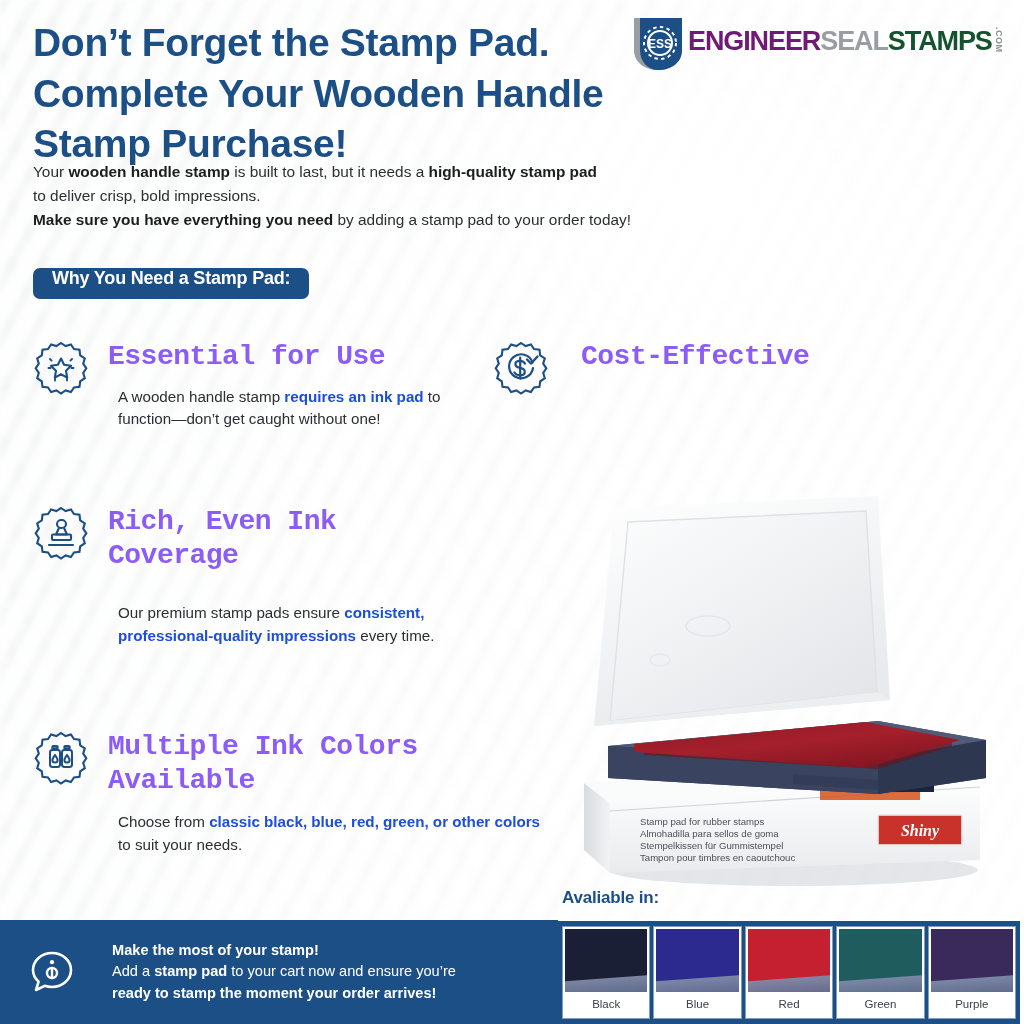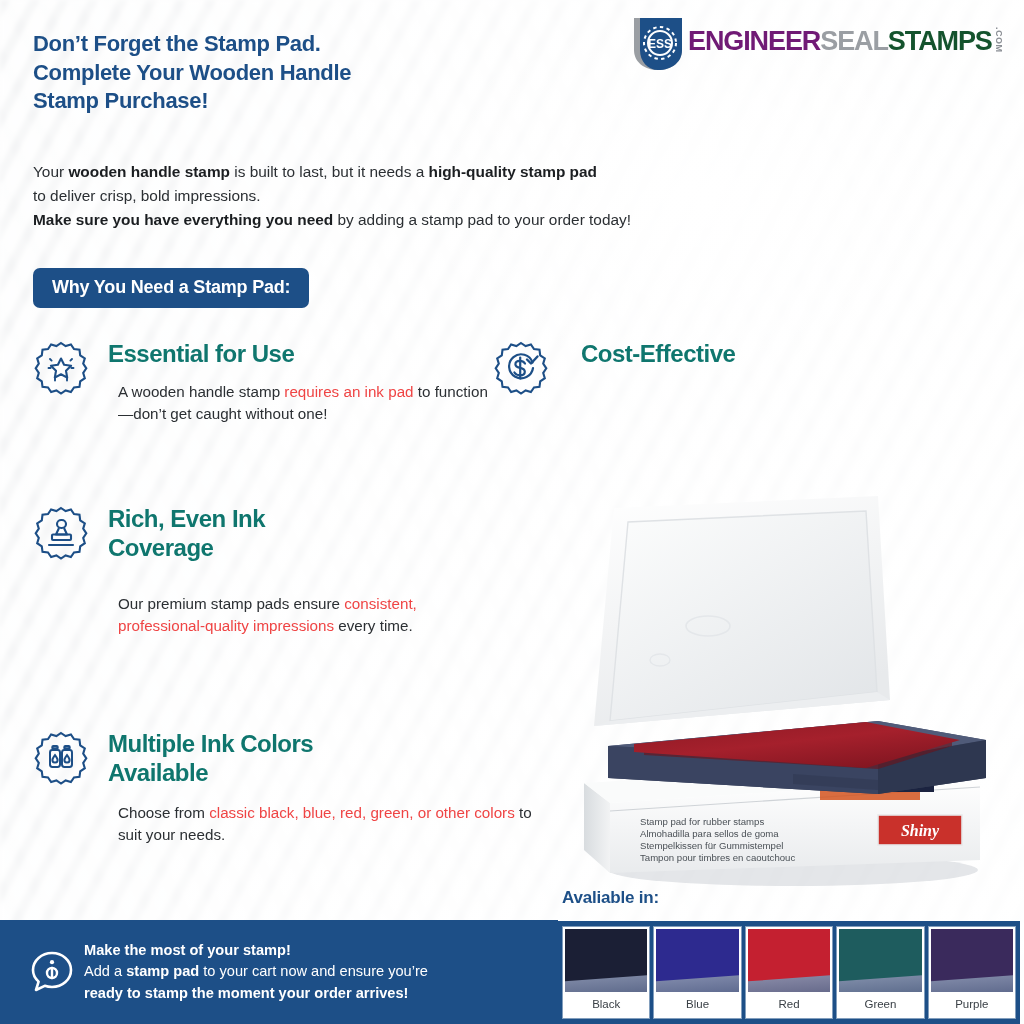--- a/index.html
+++ b/index.html
@@ -41,26 +41,25 @@
     position:absolute; left:300px; top:0; width:724px; height:560px;
     background:radial-gradient(ellipse 420px 300px at 55% 35%, rgba(255,255,255,.98), rgba(255,255,255,0) 72%);
   }
 
   #content { position:absolute; inset:0; }
 
   
   .header { position:absolute; left:33px; top:18px; width:660px; }
   .headline {
     color:#1d4f87;
-    font-size:22px;
+    font-size:39px;
     font-weight:bold;
     line-height:1.30;
     letter-spacing:-.3px;
     white-space:pre-line;
-    margin-top:12px;
   }
 
   .logo { position:absolute; left:630px; top:16px; width:386px; height:56px; }
   .logo-shield {
     position:absolute; left:0; top:0; width:56px; height:56px;
   }
   .logo-text {
     position:absolute; left:58px; top:10px;
     font-size:27px; font-weight:bold; letter-spacing:-1.1px;
     white-space:nowrap;
@@ -83,38 +82,39 @@
     font-size:15.4px; color:#2b2f33; line-height:1.56;
   }
   .intro b { font-weight:bold; color:#1b1e21; }
 
   
   .banner {
     position:absolute; left:33px; top:268px;
     background:#1d4f87;
     color:#ffffff;
     font-size:18px; font-weight:bold;
-    padding:9px 19px 10px 19px;
+    padding:0 19px 10px 19px;
     border-radius:7px;
     letter-spacing:-.2px;
   }
 
   
   .benefit { position:absolute; }
   .b-icon { position:absolute; left:0; top:0; width:56px; height:56px; }
   .b-title {
-    color:#0f766e; font-weight:bold;
-    font-size:24px; line-height:1.20;
+    color:#8b5cf6; font-weight:bold;
+    font-size:28px; line-height:1.20;
     letter-spacing:-.5px;
     white-space:pre-line;
+    font-family:Liberation Mono, monospace;
   }
   .b-body {
     font-size:15.2px; color:#2b2f33; line-height:1.48;
   }
-  .b-body b { font-weight:normal; color:#ef4444; }
+  .b-body b { font-weight:bold; color:#1d4ed8; }
 
   #benefit-essential   { left:33px;  top:340px; width:460px; }
   #benefit-essential .b-title { margin-left:75px; }
   #benefit-essential .b-body  { margin-left:85px; margin-top:12px; width:375px; }
 
   #benefit-cost        { left:493px; top:340px; width:520px; }
   #benefit-cost .b-title { margin-left:88px; }
   #benefit-cost .b-body  { margin-left:88px; margin-top:12px; width:420px; }
 
   #benefit-rich        { left:33px;  top:505px; width:460px; }
@@ -165,21 +165,21 @@
   }
 
   
   #footer {
     position:absolute; left:0; top:920px; width:558px; height:104px;
     background:#1d4f87;
     display:flex; align-items:center;
   }
   #footer-icon { margin-left:28px; width:48px; height:48px; flex:0 0 48px; }
   #footer-text {
-    margin-left:8px; color:#ffffff;
+    margin-left:36px; color:#ffffff;
     font-size:14.6px; line-height:1.46;
   }
   #footer-text b { font-weight:bold; }
   .f-line1 { font-weight:bold; }
 </style>
 </head>
 <body>
 
 <div id="page">
 

